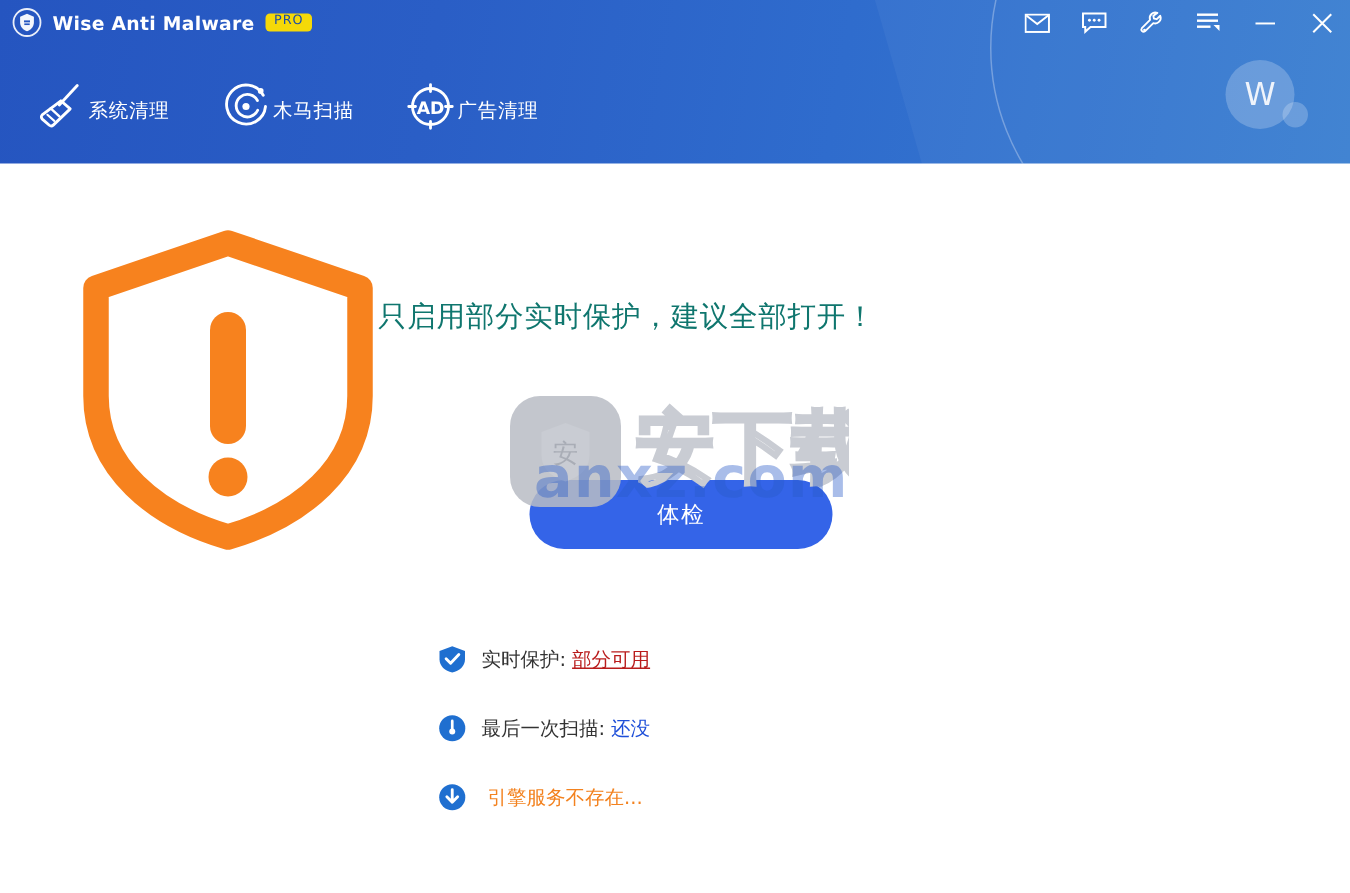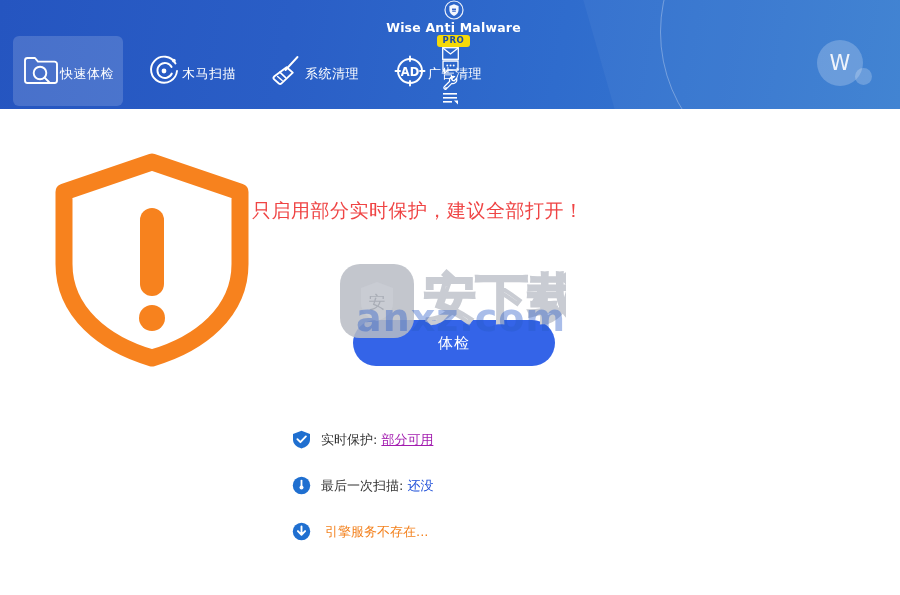--- a/index.html
+++ b/index.html
@@ -26,30 +26,30 @@
     position:absolute; right:-40px; top:-60px;
     width:330px; height:260px;
     background:rgba(255,255,255,0.045);
     transform:rotate(-16deg);
     pointer-events:none;
   }
 
   
   .titlebar {
     position:absolute; left:0; top:0; width:900px; height:30px;
-    display:flex; align-items:center;flex-direction:column;
+    display:flex; align-items:center;
   }
   .app-logo { margin-left:8px; width:20px; height:20px; display:block; }
   .app-title {
     margin-left:7px; color:#ffffff; font-size:12.5px; font-weight:bold;
     letter-spacing:.2px; white-space:nowrap;
   }
   .pro-badge {
     margin-left:7px; background:#f5d908; color:#1b4ca8;
-    font-size:8.5px; font-weight:bold; letter-spacing:.6px;
+    font-size:8.5px; font-weight:normal; letter-spacing:.6px;
     padding:1px 6px 2px; border-radius:3px; line-height:1.1;
   }
 
   .tb-spacer { flex:1; }
   .tb-btn {
     width:38px; height:30px; display:flex; align-items:center; justify-content:center;
     cursor:pointer;
   }
   .tb-btn svg { display:block; }
 
@@ -83,42 +83,42 @@
   .avatar-dot {
     position:absolute; left:38px; top:28px; width:17px; height:17px;
     border-radius:50%; background:rgba(255,255,255,0.22);
   }
 
   
   .shield-wrap { position:absolute; left:52px; top:152px; width:200px; height:215px; }
 
   .warn-text {
     position:absolute; left:252px; top:198px;
-    color:#ef4444; font-size:19px; letter-spacing:.5px; white-space:nowrap;text-align:right;
+    color:#0f766e; font-size:19px; letter-spacing:.5px; white-space:nowrap;text-align:right;
   }
 
   .scan-btn {
     position:absolute; left:353px; top:320px; width:202px; height:46px;
     background:#3464e8; border-radius:23px;
     display:flex; align-items:center; justify-content:center;
     color:#ffffff; font-size:15px; letter-spacing:1px; cursor:pointer;
     border:none;
     font-family:Liberation Serif, serif;
   }
 
   
   .status-list { position:absolute; left:292px; top:428px; }
   .status-row {
     display:flex; align-items:center; height:23px; margin-bottom:23px;text-align:right;
   }
   .status-icon { width:19px; height:19px; flex:none; margin-right:10px; }
   .status-label { color:#333333; font-size:13px; white-space:nowrap; }
   .status-value { font-size:13px; white-space:nowrap; margin-left:4px; }
   .status-value.link {
-    color:#a21caf; text-decoration:underline; cursor:pointer;
+    color:#b91c1c; text-decoration:underline; cursor:pointer;
   }
   .status-value.muted { color:#1d4ed8; }
   .status-value.warn { color:#f3821f; }
 
   
   .watermark {
     position:absolute; left:338px; top:262px; width:228px; height:88px;
     pointer-events:none; z-index:5;
   }
   .wm-dom {
@@ -190,58 +190,48 @@
 
     <div class="tb-btn close">
       <svg width="15" height="15" viewBox="0 0 15 15">
         <path d="M1.5 1.5 L13.5 13.5 M13.5 1.5 L1.5 13.5" stroke="#ffffff" stroke-width="1.35"></path>
       </svg>
     </div>
   </div>
 
   <div class="nav">
 
-    <div class="tab active">
+
+    <div class="tab">
       <span class="tab-icon">
-        <svg width="38" height="34" viewBox="0 0 38 34">
-          <path d="M3 6.5 a2.5 2.5 0 0 1 2.5 -2.5 H13 l3 3.6 H32.5 a2.5 2.5 0 0 1 2.5 2.5 V26.5 a2.5 2.5 0 0 1 -2.5 2.5 H5.5 A2.5 2.5 0 0 1 3 26.5 Z" fill="none" stroke="#ffffff" stroke-width="1.9" stroke-linejoin="round"></path>
-          <circle cx="18" cy="19" r="6.3" fill="none" stroke="#ffffff" stroke-width="1.9"></circle>
-          <path d="M22.6 23.6 L27 28" stroke="#ffffff" stroke-width="1.9" stroke-linecap="round"></path>
+        <svg width="36" height="34" viewBox="0 0 36 34">
+          <path d="M28.5 3 L16.5 16" stroke="#ffffff" stroke-width="1.9" stroke-linecap="round"></path>
+          <path d="M17.6 13.2 L23.8 18.6 L12.5 29.4 a2 2 0 0 1 -2.6 0.1 L5.2 25.4 a2 2 0 0 1 -0.1 -2.8 Z" fill="none" stroke="#ffffff" stroke-width="1.9" stroke-linejoin="round"></path>
+          <path d="M10.8 18.2 L16.6 23.6" stroke="#ffffff" stroke-width="1.6" stroke-linecap="round"></path>
+          <path d="M8.6 22.5 L13.2 26.6" stroke="#ffffff" stroke-width="1.4" stroke-linecap="round"></path>
         </svg>
       </span>
-      <span class="tab-label">快速体检</span>
+      <span class="tab-label">系统清理</span>
     </div>
 
     <div class="tab">
       <span class="tab-icon">
         <svg width="36" height="34" viewBox="0 0 36 34">
           <path d="M29.5 9.5 A13 13 0 1 0 31 17" fill="none" stroke="#ffffff" stroke-width="1.9" stroke-linecap="round"></path>
           <path d="M25.6 13 A7.5 7.5 0 1 0 25.8 19.5" fill="none" stroke="#ffffff" stroke-width="1.9" stroke-linecap="round"></path>
           <circle cx="18" cy="17" r="2.4" fill="#ffffff"></circle>
           <circle cx="27.8" cy="6.6" r="1.9" fill="#ffffff"></circle>
         </svg>
       </span>
       <span class="tab-label">木马扫描</span>
     </div>
 
     <div class="tab">
       <span class="tab-icon">
         <svg width="36" height="34" viewBox="0 0 36 34">
-          <path d="M28.5 3 L16.5 16" stroke="#ffffff" stroke-width="1.9" stroke-linecap="round"></path>
-          <path d="M17.6 13.2 L23.8 18.6 L12.5 29.4 a2 2 0 0 1 -2.6 0.1 L5.2 25.4 a2 2 0 0 1 -0.1 -2.8 Z" fill="none" stroke="#ffffff" stroke-width="1.9" stroke-linejoin="round"></path>
-          <path d="M10.8 18.2 L16.6 23.6" stroke="#ffffff" stroke-width="1.6" stroke-linecap="round"></path>
-          <path d="M8.6 22.5 L13.2 26.6" stroke="#ffffff" stroke-width="1.4" stroke-linecap="round"></path>
-        </svg>
-      </span>
-      <span class="tab-label">系统清理</span>
-    </div>
-
-    <div class="tab">
-      <span class="tab-icon">
-        <svg width="36" height="34" viewBox="0 0 36 34">
           <circle cx="18" cy="17" r="12" fill="none" stroke="#ffffff" stroke-width="1.9"></circle>
           <path d="M18 2.5 V7 M18 27 V31.5 M3.5 17 H8 M28 17 H32.5" stroke="#ffffff" stroke-width="1.9" stroke-linecap="round"></path>
           <text x="18" y="22" text-anchor="middle" fill="#ffffff" font-size="11.5" font-weight="bold" font-family="DejaVu Sans, Liberation Sans, sans-serif">AD</text>
         </svg>
       </span>
       <span class="tab-label">广告清理</span>
     </div>
   </div>
 
   <div class="avatar-wrap">

